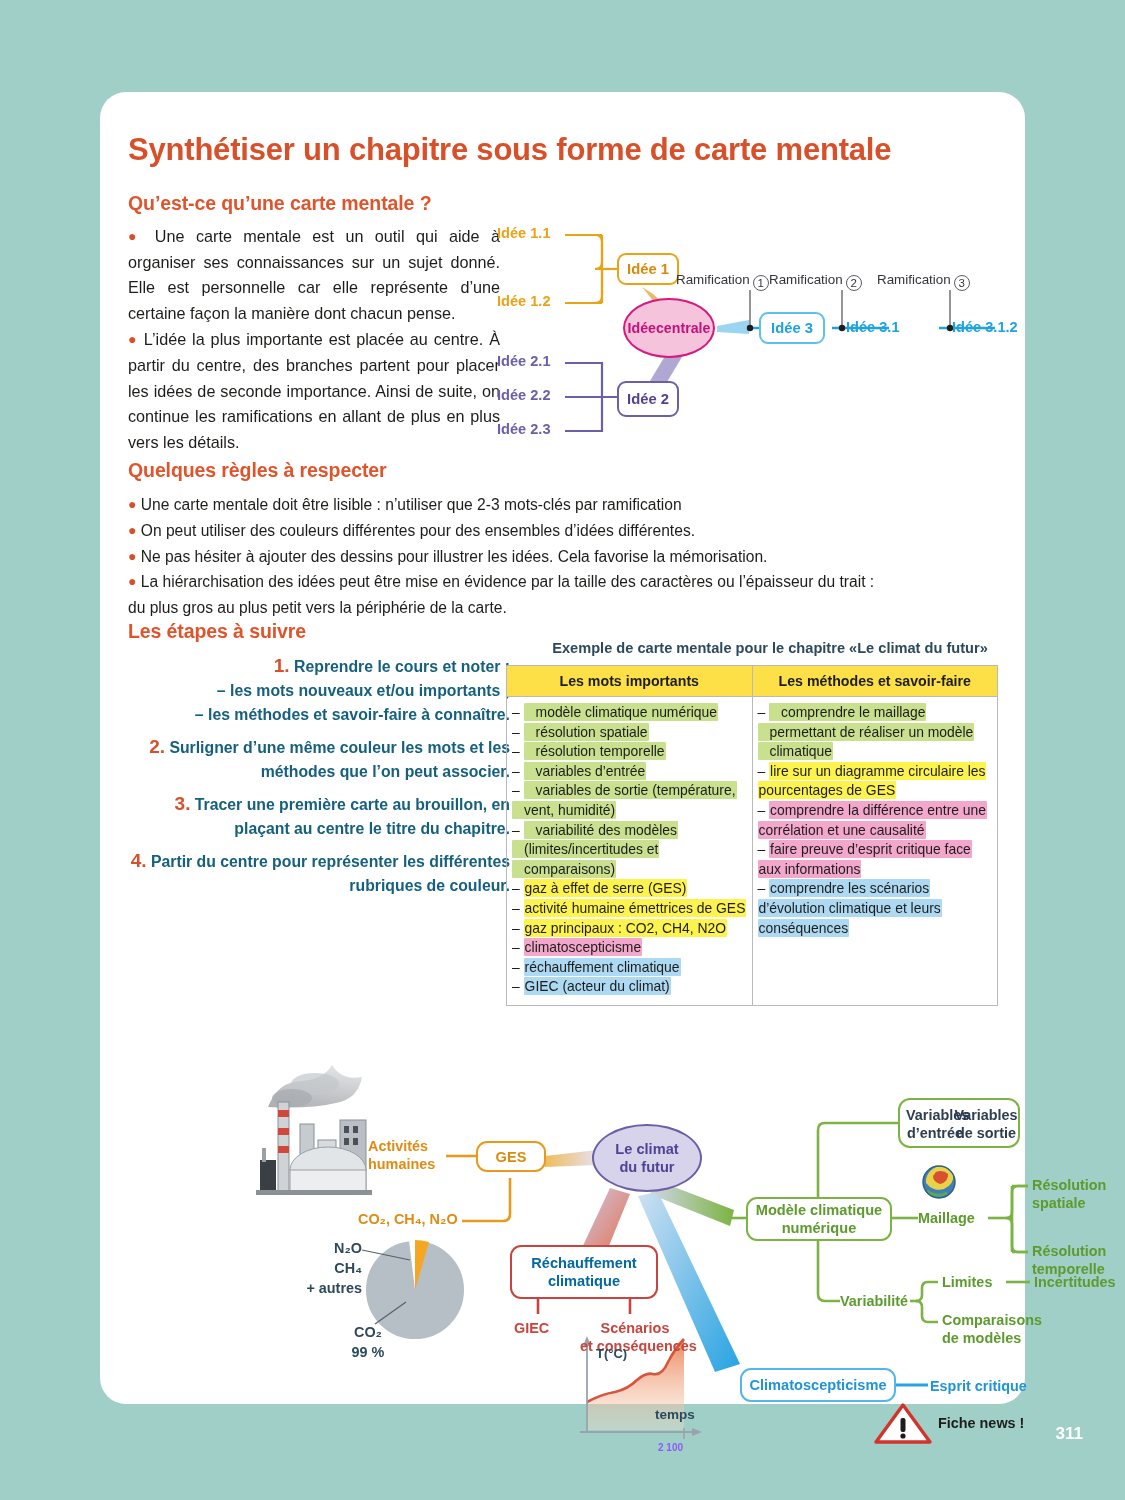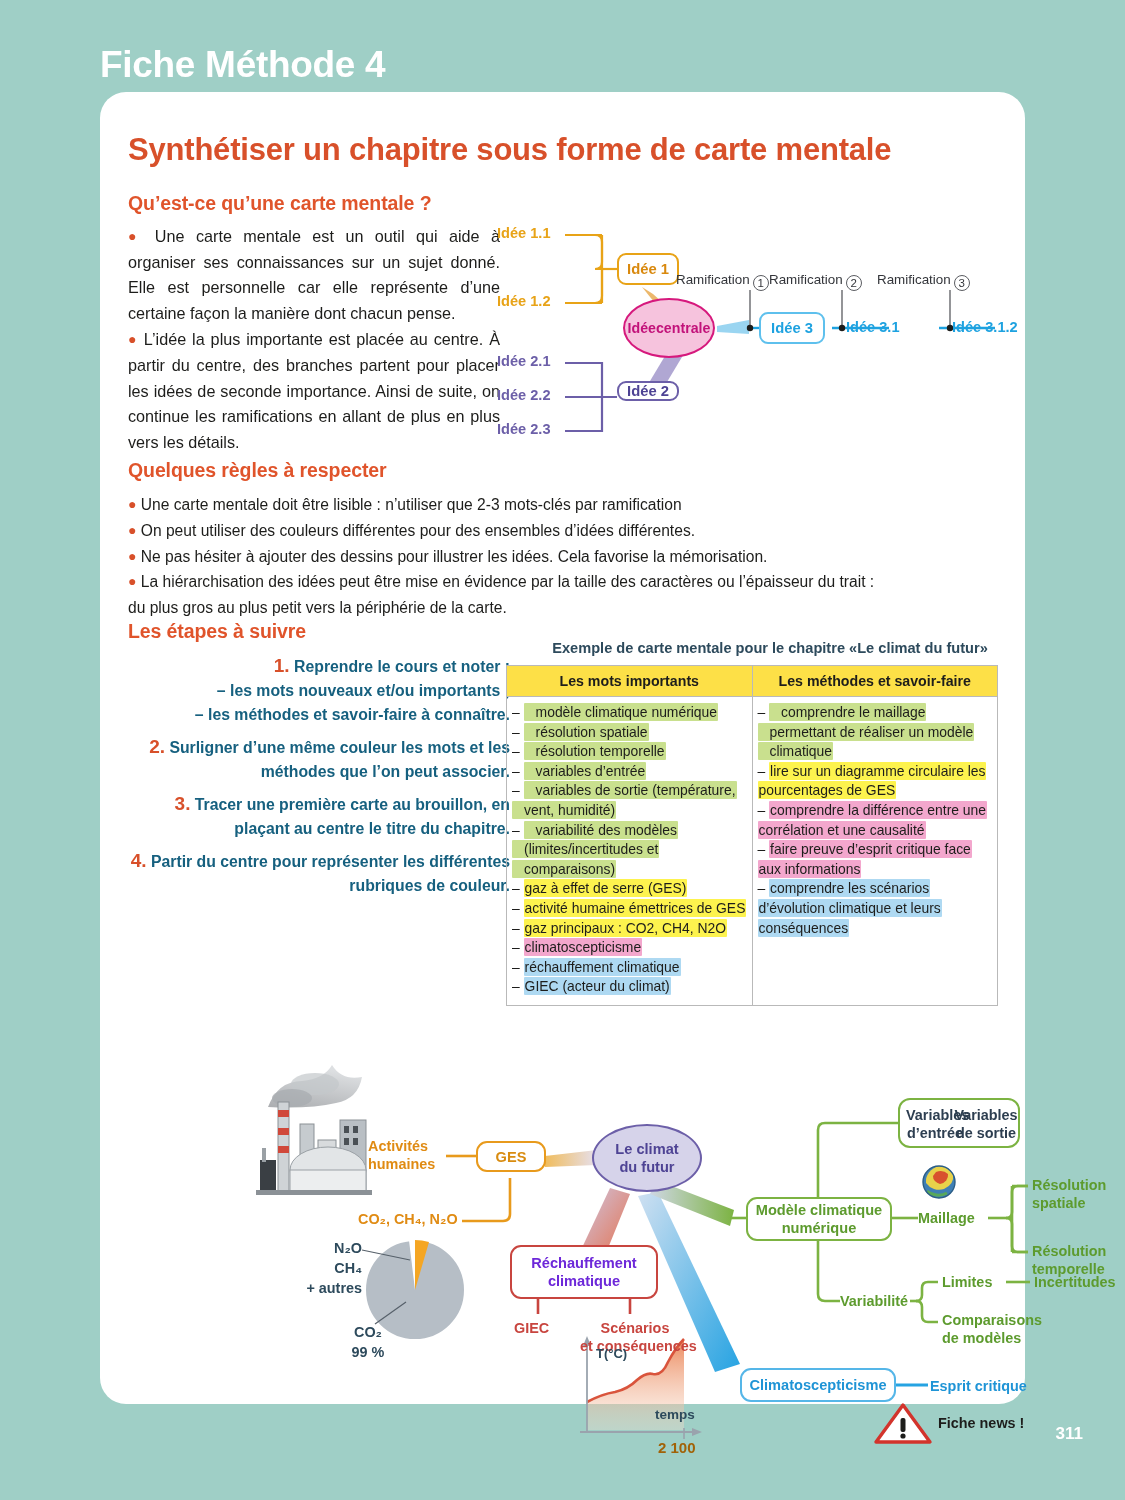--- a/index.html
+++ b/index.html
@@ -136,21 +136,20 @@
     font-size: 14.6px; display: flex; align-items: center; justify-content: center;
     text-align: center; line-height: 18px; z-index: 5;
   }
   svg.layer { position: absolute; left: 0; top: 0; overflow: visible; }
 </style>
 </head>
 <body>
 
 <div class="page">
 
-  <div class="fiche-header">Fiche Méthode 4</div>
   <div class="page-num">311</div>
 
   <div class="card">
 
     <div class="title-main">Synthétiser un chapitre sous forme de carte mentale</div>
 
     <div class="h2 h2-a">Qu’est-ce qu’une carte mentale ?</div>
 
     <div class="intro">
       <p><span class="bull">●</span> <span>Une carte mentale est un outil qui aide à organiser ses connaissances sur un sujet donné. Elle est personnelle car elle représente d’une certaine façon la manière dont chacun pense.</span></p>
@@ -186,21 +185,21 @@
         <circle cx="455" cy="128" r="3.2" fill="#1d1d1b"></circle>
       </svg>
 
       <div class="tm-label" style="left:2px; top:25px; color:#e8a317;">Idée 1.1</div>
       <div class="tm-label" style="left:2px; top:93px; color:#e8a317;">Idée 1.2</div>
       <div class="tm-node" style="left:122px; top:53px; width:62px; height:32px; border-color:#e8a317; color:#d9890e;">Idée 1</div>
 
       <div class="tm-label" style="left:2px; top:153px; color:#6c5fa8;">Idée 2.1</div>
       <div class="tm-label" style="left:2px; top:187px; color:#6c5fa8;">Idée 2.2</div>
       <div class="tm-label" style="left:2px; top:221px; color:#6c5fa8;">Idée 2.3</div>
-      <div class="tm-node" style="left:122px; top:181px; width:62px; height:20px; border-color:#6c5fa8; color:#4e4394;">Idée 2</div>
+      <div class="tm-node" style="left:122px; top:181px; width:62px; height:36px; border-color:#6c5fa8; color:#4e4394;">Idée 2</div>
 
       <div class="ell-centrale" style="left:128px; top:98px;">
         <span>Idée</span>
           <br>
         <span>centrale</span>
       </div>
 
       <div class="tm-node" style="left:264px; top:112px; width:66px; height:32px; border-color:#5ec0ed; color:#1ea2e0;">Idée 3</div>
       <div class="tm-label" style="left:351px; top:119px; color:#1ea2e0;">Idée 3.1</div>
       <div class="tm-label" style="left:457px; top:119px; color:#1ea2e0;">Idée 3.1.2</div>
@@ -414,34 +413,34 @@
       <div class="bm-txt" style="left:228px; top:322px; color:#2d4a5c; width:60px; text-align:center;">CO₂</div>
       <div class="bm-txt" style="left:228px; top:342px; color:#2d4a5c; width:60px; text-align:center;">99 %</div>
 
       <div class="bm-ell" style="left:482px; top:122px; width:110px; height:68px;">
         <div>
           <span>Le climat</span><br>
           <span>du futur</span>
         </div>
       </div>
 
-      <div class="bm-node" style="left:400px; top:243px; width:148px; height:54px; border-color:#c8453f; color:#6d28d9;">
+      <div class="bm-node" style="left:400px; top:243px; width:148px; height:54px; border-color:#c8453f; color:#0369a1;">
         <div>
           <span>Réchauffement</span><br>
           <span>climatique</span>
         </div>
       </div>
       <div class="bm-txt" style="left:404px; top:318px; color:#c8453f;">GIEC</div>
       <div class="bm-txt" style="left:470px; top:318px; color:#c8453f; text-align:center; width:110px;">
         <span>Scénarios</span><br>
         <span>et conséquences</span>
       </div>
       <div class="bm-txt" style="left:486px; top:343px; color:#2d4a5c; font-size:13px;">T(°C)</div>
       <div class="bm-txt" style="left:545px; top:404px; color:#2d4a5c; font-size:13.5px;">temps</div>
-      <div class="bm-txt" style="left:548px; top:437px; color:#a16207; font-size:15px;">2 100</div>
+      <div class="bm-txt" style="left:548px; top:437px; color:#8b5cf6; font-size:10px;">2 100</div>
 
       <div class="bm-node" style="left:636px; top:195px; width:146px; height:44px; border-color:#7cb342; color:#5d9b2e;">
         <div>
           <span>Modèle climatique</span><br>
           <span>numérique</span>
         </div>
       </div>
       <div class="bm-node" style="left:788px; top:96px; width:122px; height:50px; border-color:#7cb342; background:#fff; border-radius:12px;"></div>
       <div class="bm-txt" style="left:796px; top:105px; color:#2d3e50; text-align:center; width:58px;">
         <span>Variables</span><br>

